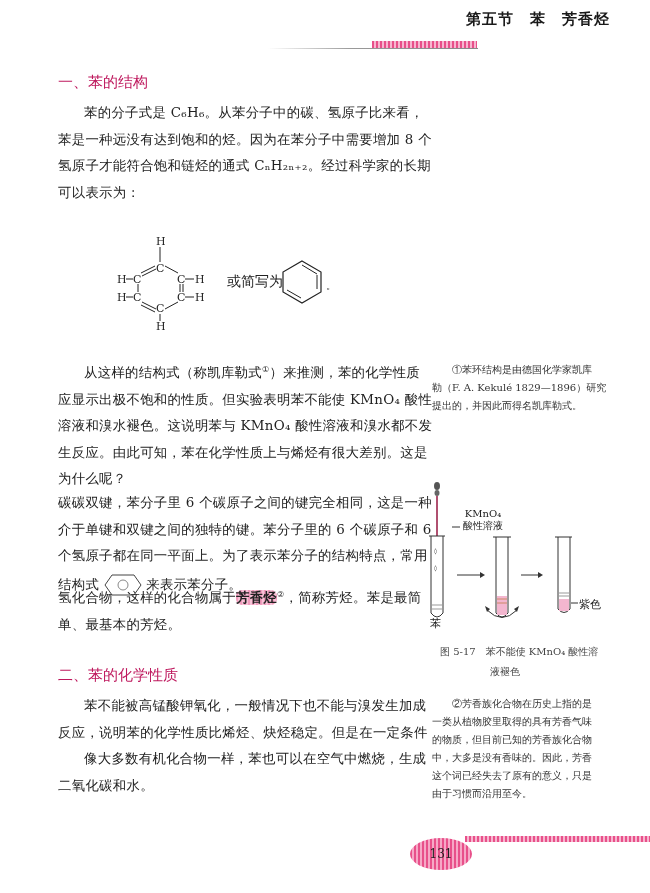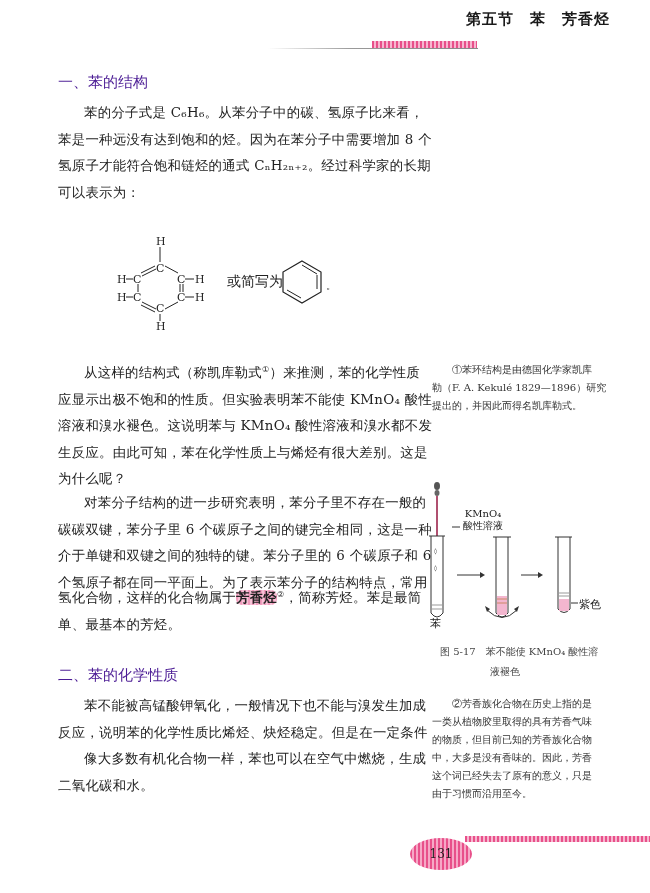--- a/index.html
+++ b/index.html
@@ -4,21 +4,21 @@
 <style>
   html, body { margin: 0; padding: 0; background: #ffffff; }
   body { width: 650px; height: 893px; position: relative; overflow: hidden;
          font-family: "DejaVu Serif", "Liberation Serif", serif; color: #222; }
   .abs { position: absolute; }
   .header-title { right: 40px; top: 10px; font-family: "DejaVu Sans", "Liberation Sans", sans-serif;
                   font-weight: bold; font-size: 15px; letter-spacing: 1px; color: #1a1a1a; white-space: pre; }
   .header-rule { left: 268px; top: 48px; width: 210px; height: 1px; background: linear-gradient(90deg, #fff, #999 40%, #888); }
   .header-stripe { left: 372px; top: 41px; width: 105px; height: 7px;
      background: repeating-linear-gradient(90deg, #e8508a 0 2px, #f7b6cf 2px 4px); }
-  .section-heading { font-family: "DejaVu Sans", "Liberation Sans", sans-serif; color: #4c1d95; font-size: 15px; left: 58px; }
+  .section-heading { font-family: "DejaVu Sans", "Liberation Sans", sans-serif; color: #be185d; font-size: 15px; left: 58px; }
   .para { left: 58px; width: 358px; font-size: 13.4px; line-height: 26.5px; text-align: justify; letter-spacing: 0.3px; }
   .para .line { display: block; white-space: nowrap; }
   .indent { padding-left: 26px; }
   .note { left: 432px; width: 180px; font-size: 10px; line-height: 18px; color: #333; }
   .note .line { display: block; white-space: nowrap; }
   .caption { left: 440px; font-size: 10px; line-height: 20px; color: #444; }
   .highlight { background: repeating-linear-gradient(90deg, #f29bbd 0 2px, #f7c2d6 2px 4px); font-family: "DejaVu Sans", "Liberation Sans", sans-serif; font-weight: bold; color: #222; border-radius: 6px; }
   sup { font-size: 8px; }
   .page-oval { left: 410px; top: 838px; width: 62px; height: 32px; border-radius: 50%;
      background: repeating-linear-gradient(90deg, #e8508a 0 2px, #f6a8c6 2px 4px);
@@ -91,24 +91,31 @@
 
 <div class="abs para" style="top:357px;">
   <span class="line indent"><span>从这样的结构式（称凯库勒式</span><sup>①</sup><span>）来推测，苯的化学性质</span></span>
   <span class="line">应显示出极不饱和的性质。但实验表明苯不能使 KMnO₄ 酸性</span>
   <span class="line">溶液和溴水褪色。这说明苯与 KMnO₄ 酸性溶液和溴水都不发</span>
   <span class="line">生反应。由此可知，苯在化学性质上与烯烃有很大差别。这是</span>
   <span class="line">为什么呢？</span>
 </div>
 
 <div class="abs para" style="top:490px;">
-  <span class="line indent">对苯分子结构的进一步研究表明，苯分子里不存在一般的</span>
   <span class="line">碳碳双键，苯分子里 6 个碳原子之间的键完全相同，这是一种</span>
   <span class="line">介于单键和双键之间的独特的键。苯分子里的 6 个碳原子和 6</span>
   <span class="line">个氢原子都在同一平面上。为了表示苯分子的结构特点，常用</span>
+  <span class="line" style="line-height:30px;">
+    <span>结构式</span>
+    <svg width="38" height="22" viewBox="0 0 38 22" style="vertical-align:middle;">
+      <polygon points="8,1 30,1 37,11 30,21 8,21 1,11" fill="none" stroke="#444" stroke-width="1"></polygon>
+      <circle cx="19" cy="11" r="5" fill="none" stroke="#888" stroke-width="1"></circle>
+    </svg>
+    <span>来表示苯分子。</span>
+  </span>
 </div>
 
 <div class="abs para" style="top:582px;">
   <span class="line"><span>氢化合物，这样的化合物属于</span><span class="highlight">芳香烃</span><sup>②</sup><span>，简称芳烃。苯是最简</span></span>
   <span class="line">单、最基本的芳烃。</span>
 </div>
 
 <div class="abs section-heading" style="top:666px;">二、苯的化学性质</div>
 
 <div class="abs para" style="top:693px;">

